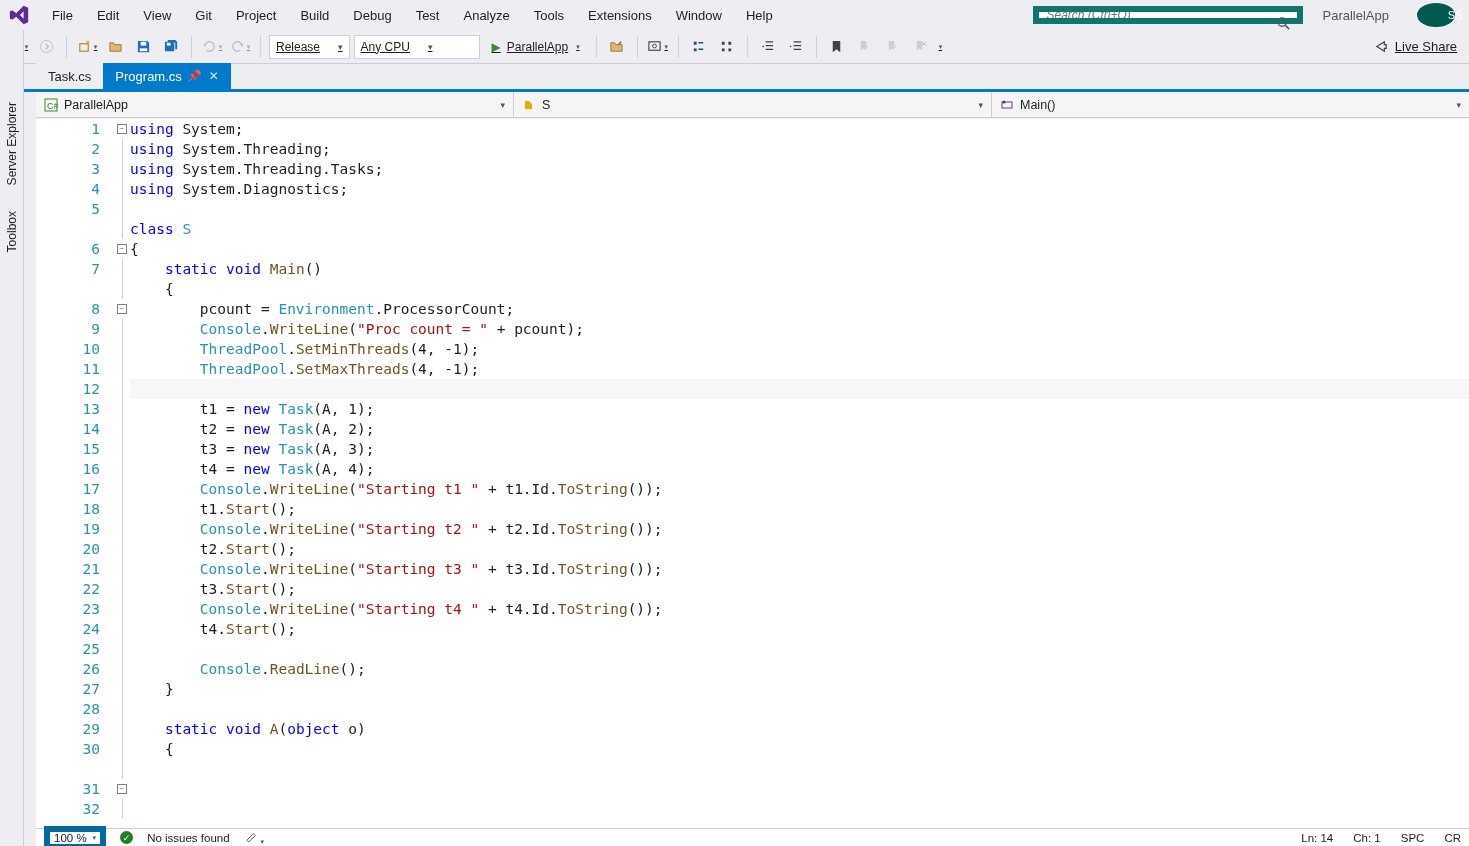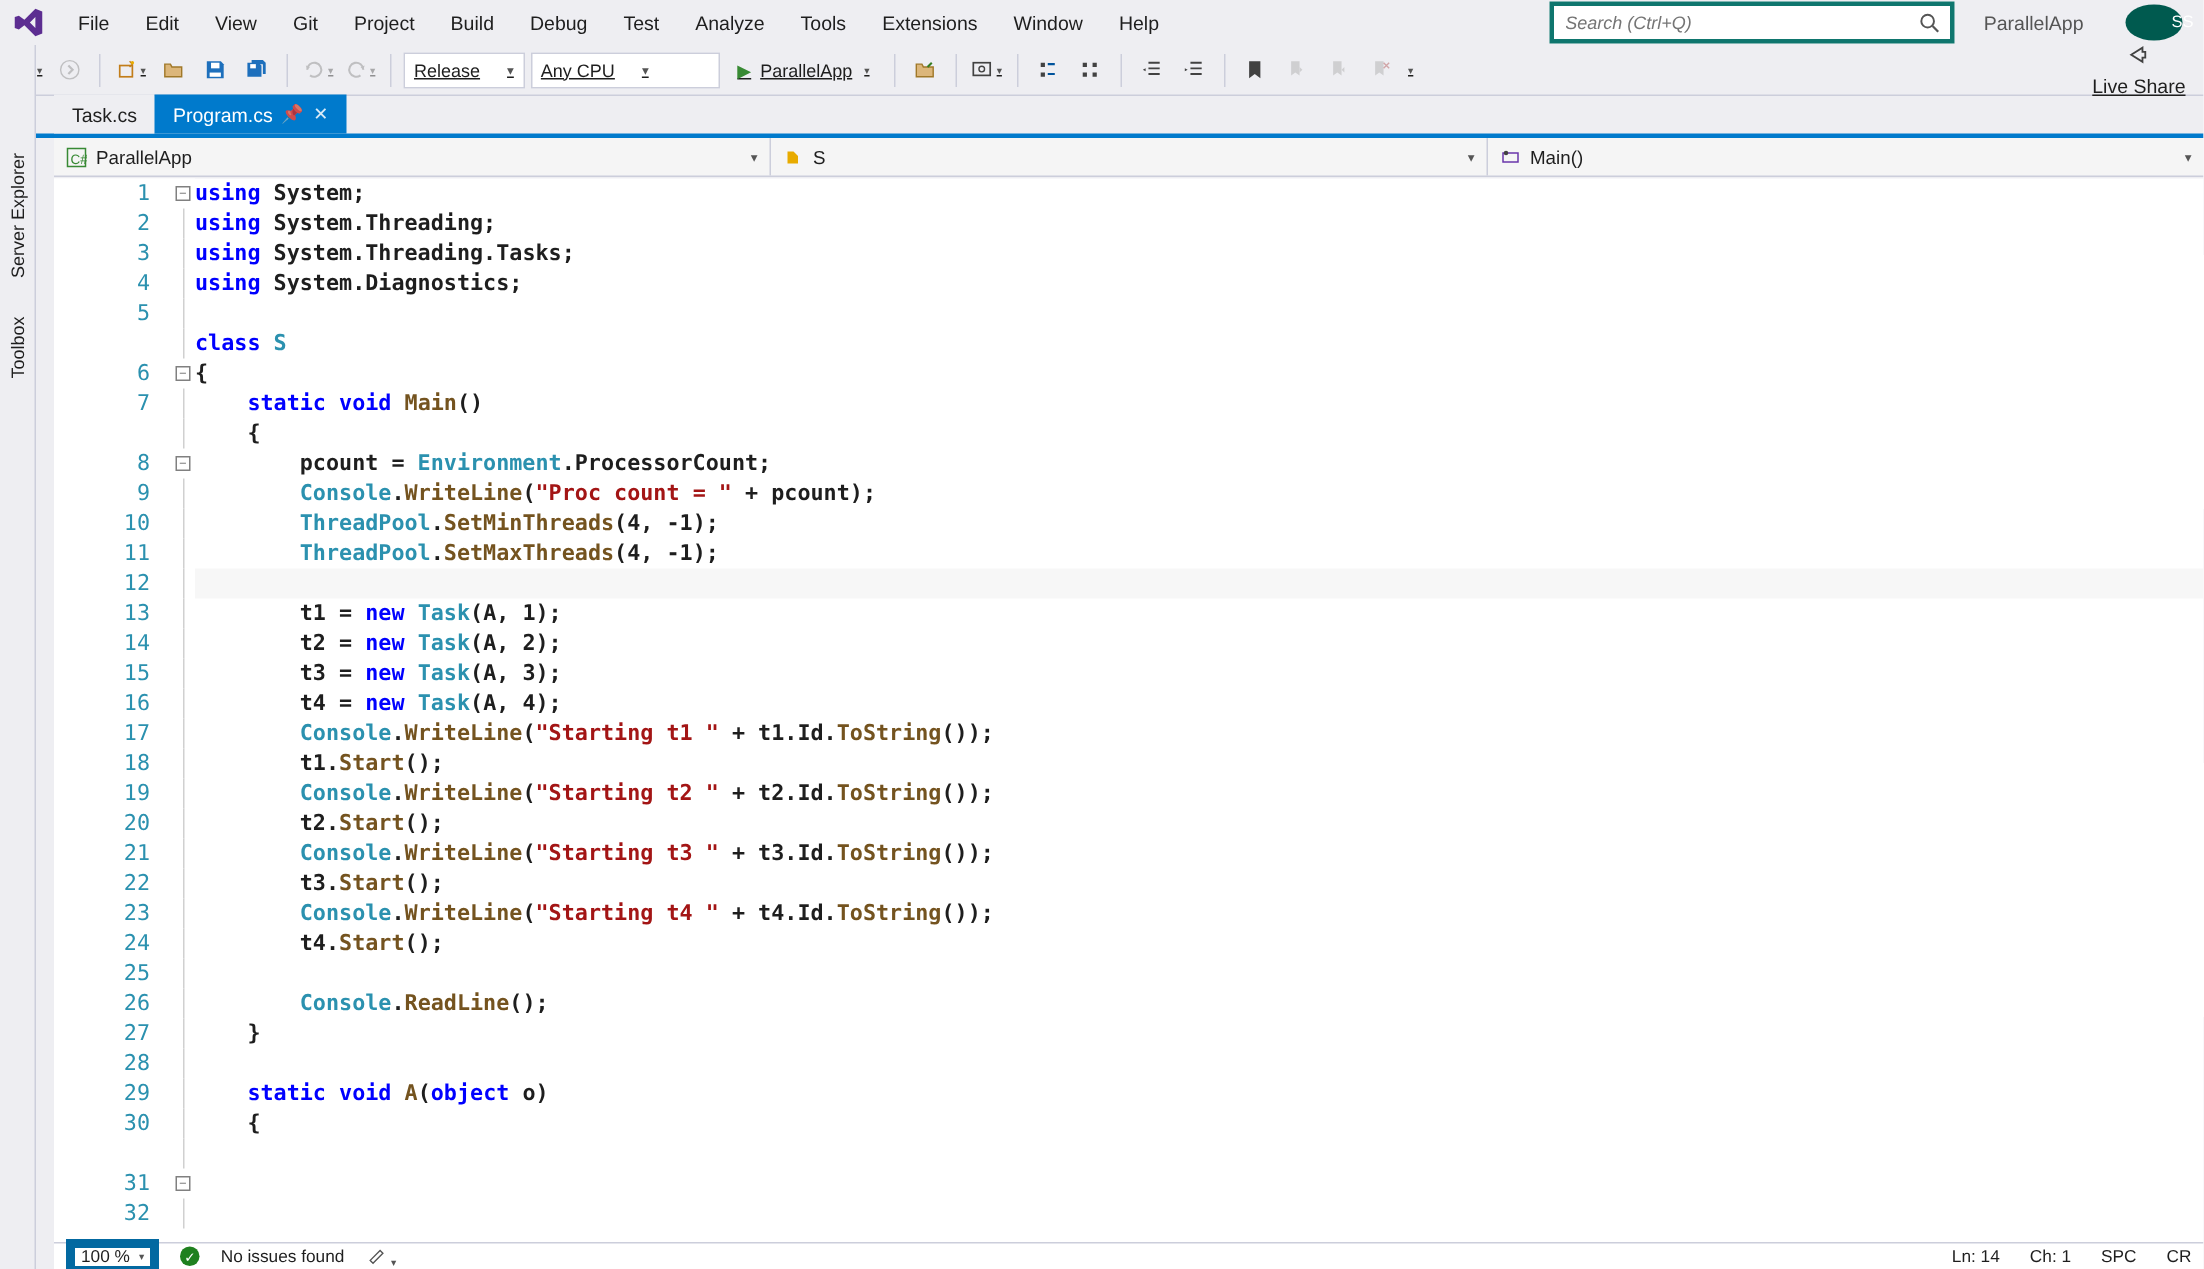--- a/index.html
+++ b/index.html
@@ -3,36 +3,36 @@
 <meta charset="utf-8">
 <style>
   * { margin:0; padding:0; box-sizing:border-box; }
   body { font-family:"Segoe UI",Tahoma,sans-serif; font-size:13px; background:#eeeef2; color:#1e1e1e; overflow:hidden; width:1469px; height:846px; position:relative; }
   
   .menubar { height:30px; background:#eeeef2; display:flex; align-items:center; padding:0 4px; }
   .vs-logo { width:30px; height:22px; display:flex; align-items:center; justify-content:center; margin-right:6px; }
   .vs-logo svg { width:22px; height:22px; }
   .menu-item { padding:4px 12px; cursor:default; font-size:13px; color:#1e1e1e; }
   .menu-right { margin-left:auto; display:flex; align-items:center; gap:6px; }
-  .search-box { position:relative; width:270px; height:28px; border:3px solid #0f766e; background:#fff; display:flex; padding:0 24px 0 8px; }
+  .search-box { position:relative; width:270px; height:18px; border:6px solid #0f766e; background:#fff; display:flex; padding:0 24px 0 8px; }
   .search-box input { border:none; outline:none; width:100%; font-size:12px; font-style:italic; color:#6d6d6d; background:transparent; }
   .search-box .mag { position:absolute; right:6px; top:4px; }
   .solution-name { padding:4px 14px; color:#555; font-size:13px; }
   .avatar { width:24px; height:24px; border-radius:50%; background:#005a4f; color:#fff; display:flex; align-items:center; justify-content:center; font-size:11px; font-weight:400; margin-right:10px; margin-left:8px;padding-left:38px; }
   
   .toolbar { height:34px; background:#eeeef2; display:flex; align-items:center; padding:0 6px; gap:4px; border-bottom:1px solid #cccedb;text-decoration:underline; }
   .tb-btn { width:24px; height:24px; display:flex; align-items:center; justify-content:center; cursor:default; }
   .tb-btn.dim { opacity:0.45; }
   .tb-sep { width:1px; height:22px; background:#cccedb; margin:0 4px; }
   .tb-drop { height:24px; border:1px solid #cccedb; background:#fff; padding:0 6px; display:flex; align-items:center; font-size:12px; }
   .tb-drop .chev { margin-left:18px; font-size:9px; color:#555; }
   .start-btn { height:24px; display:flex; align-items:center; padding:0 8px; font-size:12px; gap:6px; }
   .start-btn .play { color:#388a34; font-size:12px; }
   .toolbar-right { margin-left:auto; display:flex; align-items:center; gap:8px; }
-  .live-share { display:flex; align-items:center; gap:6px; font-size:13px; color:#1e1e1e; padding:0 6px;flex-direction:column; }
+  .live-share { display:flex; align-items:center; gap:6px; font-size:13px; color:#1e1e1e; padding:0 6px; }
   
   .tabstrip { height:28px; background:#eeeef2; display:flex; align-items:flex-end; padding-left:36px; border-bottom:3px solid #007acc;text-align:center; }
   .filetab { height:26px; padding:0 12px; display:flex; align-items:center; font-size:13px; gap:6px; }
   .filetab.inactive { background:#eeeef2; color:#1e1e1e; }
   .filetab.active { background:#007acc; color:#fff; }
   .filetab .pin, .filetab .close { font-size:12px; opacity:0.85; }
   
   .side-panel { position:absolute; left:0; top:62px; width:24px; background:#eeeef2; border-right:1px solid #cccedb; display:flex; flex-direction:column; align-items:center; }
   .side-tab { writing-mode:vertical-rl; transform:rotate(180deg); padding:10px 2px; font-size:12px; color:#1e1e1e; }
   
@@ -43,21 +43,21 @@
   .nav-icon { display:inline-flex; width:14px; height:14px; align-items:center; justify-content:center; }
   
   .editor-wrap { position:absolute; left:36px; right:0; top:119px; bottom:18px; background:#fff; display:flex; font-family:Consolas,monospace; font-size:14.5px; }
   .gutter { width:78px; text-align:right; padding-right:14px; color:#2b91af; user-select:none; background:#fff; }
   .gutter .ln { height:20px; line-height:20px; }
   .fold-col { width:16px; background:#fff; }
   .fold-col .ln { height:20px; display:flex; align-items:center; justify-content:center; }
   .fold-col .box { width:10px; height:10px; border:1px solid #808080; font-size:8px; line-height:8px; text-align:center; color:#808080; background:#fff; }
   .fold-col .bar { width:1px; height:20px; background:#d0d0d0; }
   .code-col { flex:1; }
-  .code-col .ln { height:20px; line-height:20px; white-space:pre;font-weight:bold; }
+  .code-col .ln { height:20px; line-height:20px; white-space:pre; }
   .code-col .ref { height:20px; line-height:20px; font-family:"Segoe UI",sans-serif; font-size:11px; color:#707070; }
   .code-col .cursor-line { background:#f7f7f7; }
   .kw { color:#0000ff; }
   .str { color:#a31515; }
   .met { color:#74531f; }
   .cls { color:#2b91af; }
   
   .statusbar { position:absolute; left:36px; right:0; bottom:0; height:18px; background:#fff; border-top:1px solid #cccedb; display:flex; align-items:center; font-size:11.5px; padding:0 8px; gap:14px; }
   .statusbar .right { margin-left:auto; display:flex; gap:20px; }
   .zoom-box { border:6px solid #0369a1; padding:0 4px; display:flex; align-items:center; gap:4px; }

